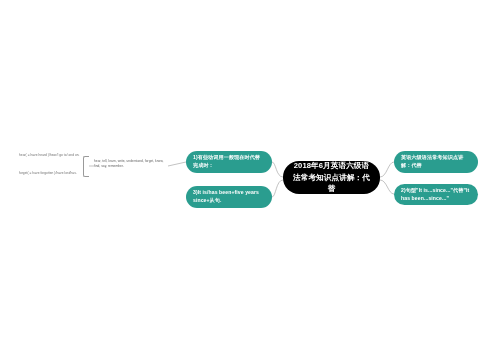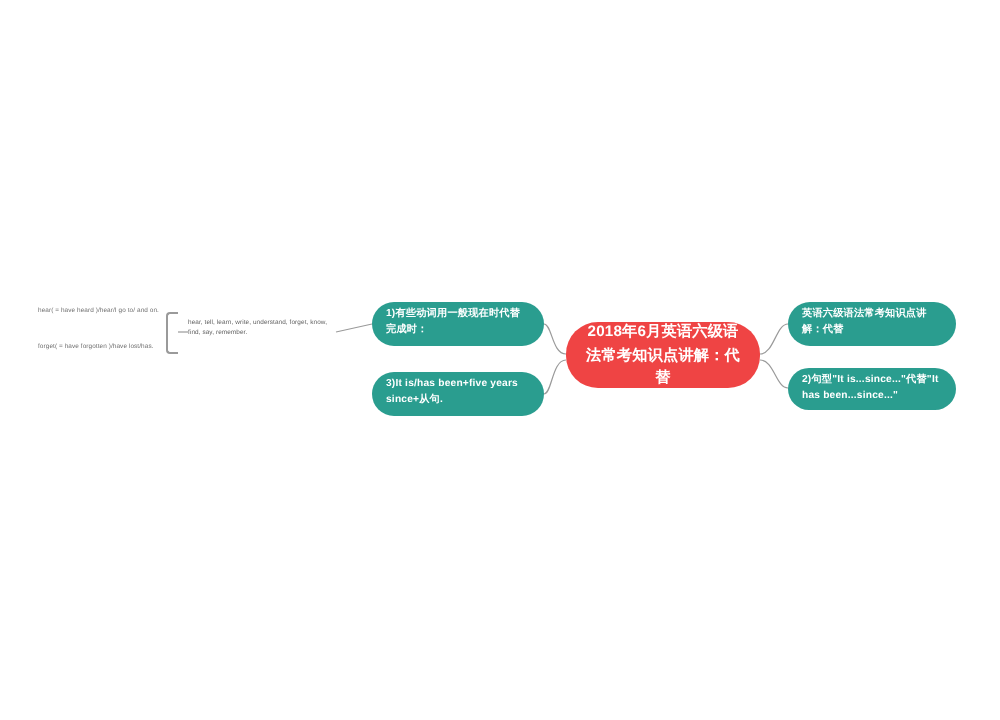--- a/index.html
+++ b/index.html
@@ -32,21 +32,21 @@
   .node {
     position: absolute;
     box-sizing: border-box;
     display: flex;
     align-items: center;
     border-radius: 11px;
     color: #ffffff;
     letter-spacing: 0.1px;
   }
   .node-root {
-    background: #ef4444;
+    background: #000000;
     border-radius: 16px;
     justify-content: center;
     text-align: center;
     font-size: 7.6px;
     font-weight: bold;
     line-height: 1.55;
     padding: 3px 7px;
   }
   .node-branch {
     background: #2a9d8f;

